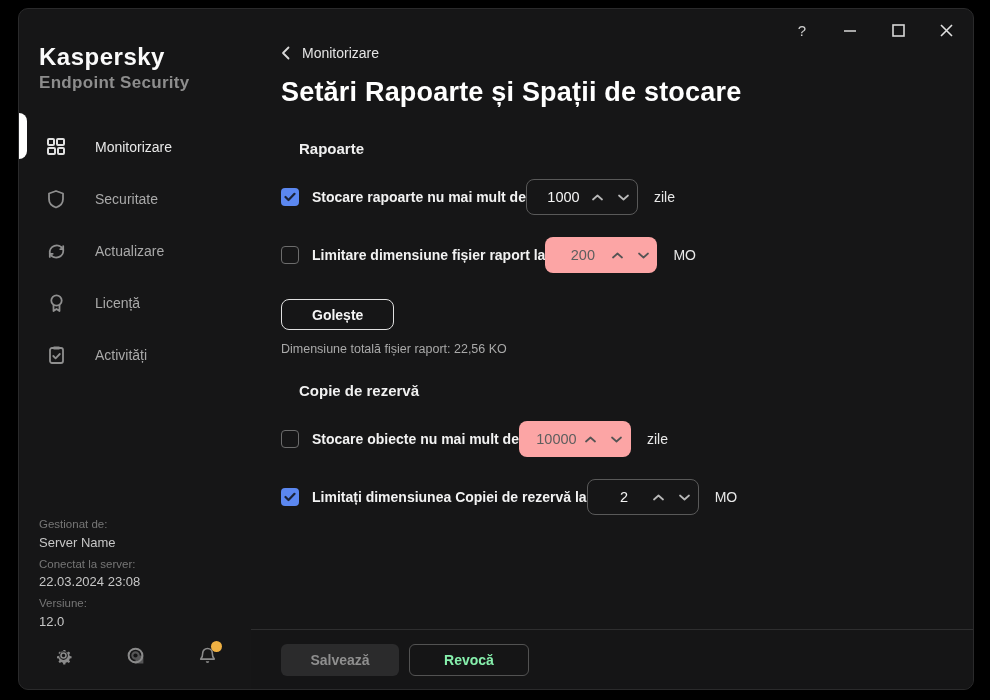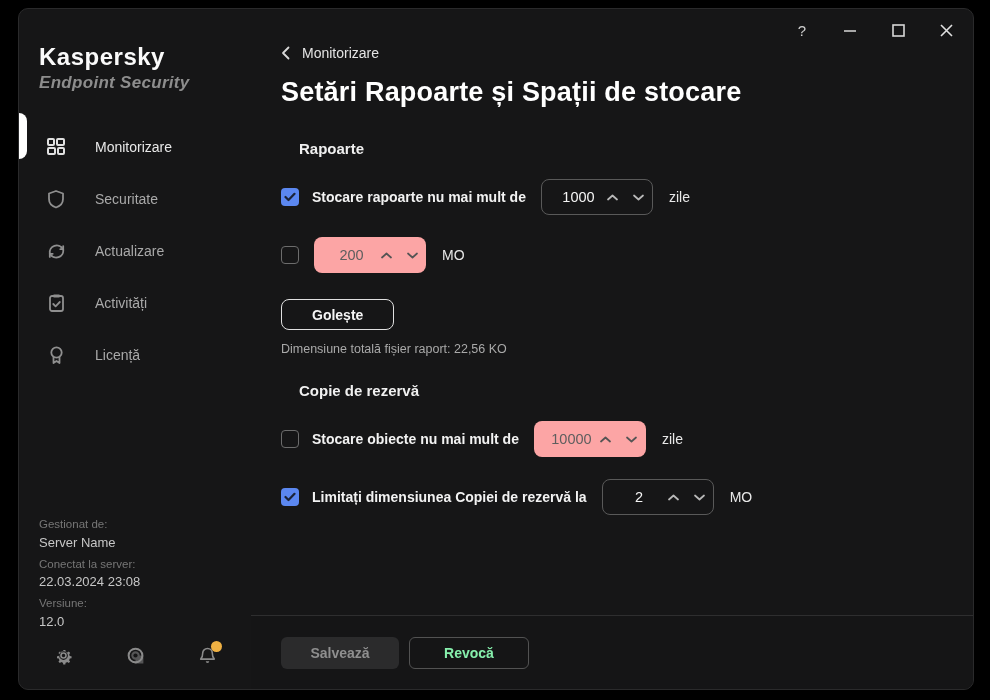--- a/index.html
+++ b/index.html
@@ -24,21 +24,21 @@
   .win-btn svg { display: block; }
 
   
   .sidebar { width: 232px; flex: 0 0 232px; position: relative; }
   .active-indicator {
     position: absolute; left: 0; top: 104px; width: 8px; height: 46px;
     background: #fff; border-radius: 0 8px 8px 0;
   }
   .brand { padding: 34px 0 0 20px; }
   .brand-name { color: #fafafa; font-size: 24px; font-weight: bold; letter-spacing: .5px; }
-  .brand-product { color: #8d8d8d; font-size: 17px; font-weight: bold; margin-top: 2px; letter-spacing: .3px; font-style: italic; }
+  .brand-product { color: #8d8d8d; font-size: 17px; font-weight: bold; margin-top: 2px; letter-spacing: .3px; }
 
   .nav { margin-top: 28px; }
   .nav-item {
     display: flex; align-items: center; height: 52px; padding-left: 26px; gap: 28px;
     cursor: pointer;
   }
   .nav-icon { width: 22px; height: 22px; display: flex; align-items: center; justify-content: center; color: #8f8f8f; }
   .nav-label { color: #a9a9a9; font-size: 14px; }
   .nav-item.active .nav-label { color: #e8e8e8; }
   .nav-item.active .nav-icon { color: #e0e0e0; }
@@ -71,39 +71,39 @@
   .heading-backup { margin-top: 26px; }
 
   .setting-row { display: flex; align-items: center; margin-top: 22px; height: 36px; text-align: center; }
   .checkbox { width: 18px; height: 18px; border-radius: 4px; flex: 0 0 18px; cursor: pointer;
     display: flex; align-items: center; justify-content: center; }
   .checkbox.checked { background: #5b87f0; }
   .checkbox.unchecked { background: transparent; border: 1.5px solid #6c6c6c; }
   .row-label { color: #f2f2f2; font-size: 14px; font-weight: bold; margin-left: 13px; }
 
   .spinner { display: inline-flex; align-items: center; height: 36px; width: 112px;
-    border-radius: 8px; margin-left: 15px; }
+    border-radius: 8px; }
   .spinner.enabled { border: 1px solid #595959; background: transparent; }
   .spinner.disabled { border: 1px solid transparent; background: #fca5a5; }
   .spinner-value { flex: 1; padding-left: 15px; font-size: 14.5px; }
   .spinner.enabled .spinner-value { color: #f5f5f5; }
   .spinner.disabled .spinner-value { color: #5e5e5e; }
   .spin-btn { width: 26px; height: 100%; display: flex; align-items: center; justify-content: center; cursor: pointer; }
   .spinner.enabled .spin-btn { color: #b9b9b9; }
   .spinner.disabled .spin-btn { color: #545454; }
   .unit { color: #e8e8e8; font-size: 14px; margin-left: 16px; }
 
   .clear-btn { margin-top: 26px; height: 31px; padding: 0 30px; display: inline-flex;
     align-items: center; background: transparent; border: 1px solid #e0e0e0; border-radius: 8px;
     color: #f5f5f5; font-size: 14px; font-weight: bold; cursor: pointer;
     font-family: "Liberation Sans", sans-serif; }
   .total-size { color: #a9a9a9; font-size: 12.5px; margin-top: 12px; }
 
   
-  .footer { border-top: 1px solid #2e2e2f; height: 74px; display: flex; align-items: center;
+  .footer { border-top: 1px solid #2e2e2f; height: 60px; display: flex; align-items: center;
     padding-left: 30px; gap: 10px; background: #151516; }
   .btn { height: 32px; border-radius: 6px; font-size: 14px; font-weight: bold;
     font-family: "Liberation Sans", sans-serif; cursor: default; }
   .btn-save { width: 118px; background: #2b2b2c; border: 0; color: #8f8f8f; }
   .btn-cancel { width: 120px; background: transparent; border: 1px solid #525252; color: #86efac; }
 </style>
 </head>
 <body>
 
 <div class="window">
@@ -166,40 +166,40 @@
                 <path d="M17.8 3.8 L17.8 8.4 L13.2 8.4" stroke-width="0" fill="currentColor" opacity="0"></path>
                 <path d="M15 8.6 L18 8.6 L18 5.3"></path>
                 <path d="M7 13.4 L4 13.4 L4 16.7"></path>
               </g>
             </svg>
         </span>
         <span class="nav-label">Actualizare</span>
       </div>
       <div class="nav-item">
         <span class="nav-icon">
+          <svg width="19" height="21" viewBox="0 0 19 21">
+              <g fill="none" stroke="currentColor" stroke-width="1.8">
+                <circle cx="9.5" cy="7.5" r="5.2"></circle>
+                <path d="M6.5 12 L6.5 18 L9.5 16 L12.5 18 L12.5 12" stroke-linejoin="round"></path>
+              </g>
+            </svg>
+        </span>
+        <span class="nav-label">Licență</span>
+      </div>
+      <div class="nav-item">
+        <span class="nav-icon">
           <svg width="19" height="20" viewBox="0 0 19 20">
               <g fill="none" stroke="currentColor" stroke-width="1.8">
                 <rect x="3" y="3" width="13" height="15" rx="2"></rect>
                 <path d="M6.5 3 L12.5 3" stroke-width="3"></path>
                 <path d="M6.3 11 L8.6 13.3 L12.8 9" stroke-linecap="round" stroke-linejoin="round"></path>
               </g>
             </svg>
         </span>
         <span class="nav-label">Activități</span>
-      </div>
-      <div class="nav-item">
-        <span class="nav-icon">
-          <svg width="19" height="21" viewBox="0 0 19 21">
-              <g fill="none" stroke="currentColor" stroke-width="1.8">
-                <circle cx="9.5" cy="7.5" r="5.2"></circle>
-                <path d="M6.5 12 L6.5 18 L9.5 16 L12.5 18 L12.5 12" stroke-linejoin="round"></path>
-              </g>
-            </svg>
-        </span>
-        <span class="nav-label">Licență</span>
       </div>
     </div>
 
     <div class="side-info">
       <div class="info-label" style="margin-top:0">Gestionat de:</div>
       <div class="info-value">Server Name</div>
       <div class="info-label">Conectat la server:</div>
       <div class="info-value">22.03.2024 23:08</div>
       <div class="info-label">Versiune:</div>
       <div class="info-value">12.0</div>
@@ -263,20 +263,21 @@
               <svg width="11" height="7" viewBox="0 0 11 7">
                 <path d="M1 1.5 L5.5 5.5 L10 1.5" fill="none" stroke="currentColor" stroke-width="1.7" stroke-linecap="round" stroke-linejoin="round"></path>
               </svg>
             </span>
         </span>
         <span class="unit">zile</span>
       </div>
 
       <div class="setting-row">
         <span class="checkbox unchecked"></span>
+        <span class="row-label">Limitare dimensiune fișier raport la</span>
         <span class="spinner disabled">
           <span class="spinner-value">200</span>
           <span class="spin-btn">
               <svg width="11" height="7" viewBox="0 0 11 7">
                 <path d="M1 5.5 L5.5 1.5 L10 5.5" fill="none" stroke="currentColor" stroke-width="1.7" stroke-linecap="round" stroke-linejoin="round"></path>
               </svg>
             </span>
           <span class="spin-btn">
               <svg width="11" height="7" viewBox="0 0 11 7">
                 <path d="M1 1.5 L5.5 5.5 L10 1.5" fill="none" stroke="currentColor" stroke-width="1.7" stroke-linecap="round" stroke-linejoin="round"></path>

